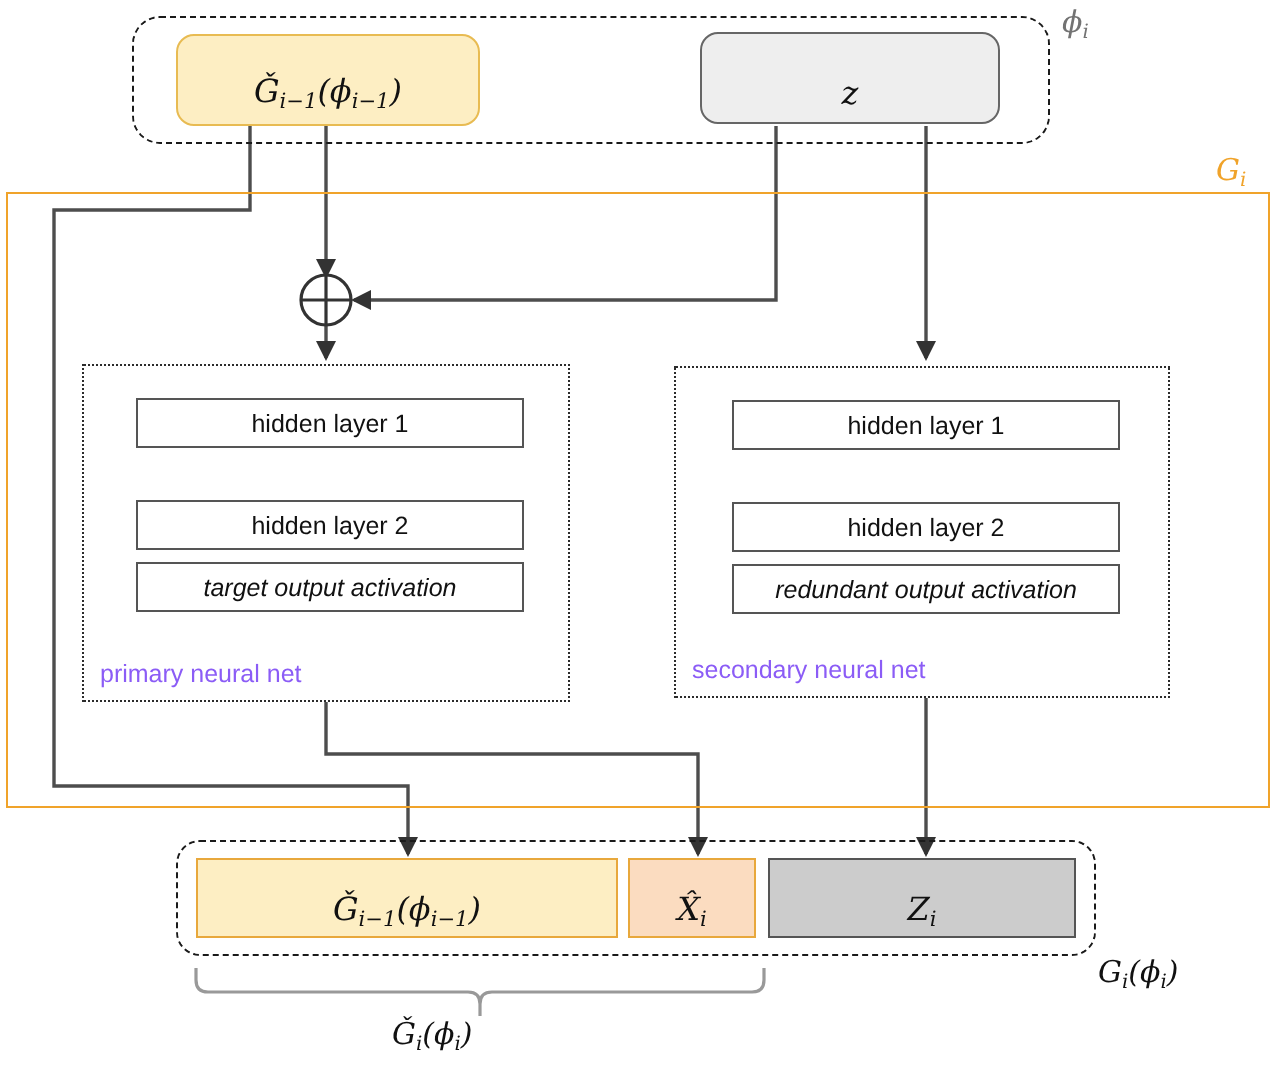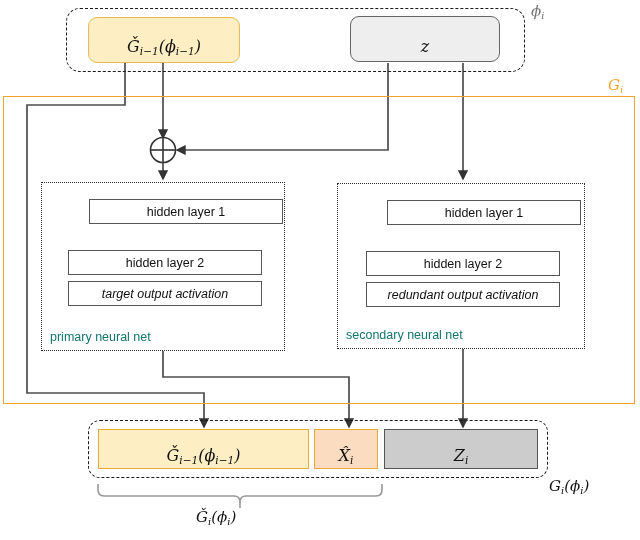--- a/index.html
+++ b/index.html
@@ -66,39 +66,39 @@
     display: block;
   }
   .net-primary { left: 41px; top: 182px; width: 244px; height: 169px; }
   .net-secondary { left: 337px; top: 183px; width: 248px; height: 166px; }
 
   .net-label {
     position: absolute;
     bottom: 6px;
     left: 8px;
     font-size: 12.5px;
-    color: #0f766e;
+    color: #8b5cf6;
     white-space: nowrap;
   }
 
   .layer-box {
     position: absolute;
     box-sizing: border-box;
     height: 25px;
     background: #ffffff;
     border: 1.4px solid #555555;
     display: flex;
     align-items: center;
     justify-content: center;
     font-size: 12.5px;
     color: #111111;
   }
   .net-primary .layer-box { left: 26px; width: 194px; }
   .net-secondary .layer-box { left: 28px; width: 194px; }
-  .lb1 { top: 16px; margin-left: 21px; }
+  .lb1 { top: 16px; }
   .lb2 { top: 67px; }
   .lb3 { top: 98px; font-style: italic; }
 
   
   .out-container {
     left: 88px; top: 420px; width: 460px; height: 58px;
     border: 1.6px dashed #1a1a1a;
     border-radius: 12px;
   }
   .out-yellow {

